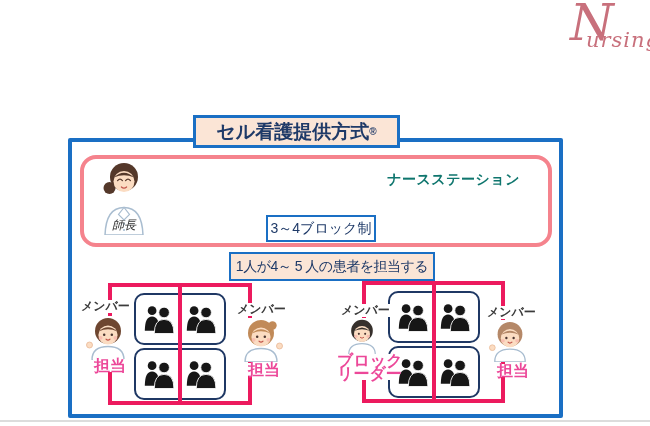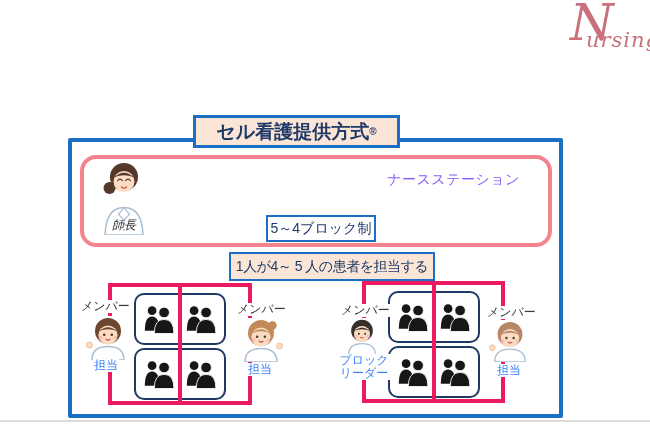--- a/index.html
+++ b/index.html
@@ -25,21 +25,21 @@
   .diagram-title{position:absolute;left:193px;top:115px;width:207px;height:33px;box-sizing:border-box;
                  background:#FBE5D6;border:3px solid #1A6FC4;z-index:4;display:flex;align-items:center;
                  justify-content:center;font-size:19px;font-weight:600;color:#1F3A68;white-space:nowrap;}
   .diagram-title sup{font-size:10px;vertical-align:super;}
 
   
   .station-box{position:absolute;left:80px;top:155px;width:472px;height:92px;box-sizing:border-box;
                border:4px solid #F5838D;border-radius:16px;background:#fff;z-index:2;}
   .head-nurse{position:absolute;left:14px;top:2px;}
   .head-nurse-label{position:absolute;left:28px;top:58px;font-size:12px;color:#333;font-style:italic;}
-  .station-label{position:absolute;right:28px;top:12px;font-size:14px;font-weight:normal;color:#8b5cf6;
+  .station-label{position:absolute;right:28px;top:12px;font-size:14px;font-weight:bold;color:#0f766e;
                  letter-spacing:0.5px;}
   .block-box{position:absolute;left:182px;top:56px;width:110px;height:27px;box-sizing:border-box;
              border:2px solid #1A6FC4;background:#fff;display:flex;align-items:center;justify-content:center;
              font-size:14px;color:#1F3A68;white-space:nowrap;}
 
   .assignment-box{position:absolute;left:213px;top:252px;width:206px;height:29px;box-sizing:border-box;
                   border:2px solid #1A6FC4;background:#FBE5D6;display:flex;align-items:center;
                   justify-content:center;font-size:14px;color:#1F3A68;white-space:nowrap;
                   letter-spacing:-0.5px;z-index:3;margin-left:16px;}
 
@@ -49,22 +49,22 @@
   .g2{left:362px;top:281px;width:143px;}
   .cell-frame{position:absolute;inset:0;border:4px solid #EC1A5E;box-sizing:border-box;}
   .cell-vline{position:absolute;left:calc(50% - 2px);top:0;bottom:0;width:4px;background:#EC1A5E;z-index:2;}
   .patient-box{position:absolute;left:50%;transform:translateX(-50%);width:92px;height:52px;
                box-sizing:border-box;border:2.5px solid #1F3864;border-radius:10px;background:#fff;
                z-index:1;display:flex;align-items:center;justify-content:space-between;padding:3px 7px;}
   .pb1{top:10px;} .pb2{top:65px;}
   .ppl{width:32px;height:30px;}
 
   .mini-label{position:absolute;background:#fff;padding:0 1px;font-size:12px;color:#3b3b3b;
-              z-index:3;white-space:nowrap;line-height:13px;}
-  .duty{color:#3b82f6;font-size:12px;text-align:center;}
+              z-index:3;white-space:nowrap;line-height:13px;font-weight:bold;}
+  .duty{color:#ec4899;font-size:16px;text-align:center;}
   .duty div:empty{display:none;}
   .avatar{position:absolute;z-index:3;background:#fff;border-radius:8px;line-height:0;}
 
   
   .g1 .role-l{left:-28px;top:17px;} .g1 .av-l{left:-24px;top:33px;}
   .g1 .duty-l{left:-15px;top:76px;}
   .g1 .role-r{left:128px;top:20px;} .g1 .av-r{left:129px;top:35px;}
   .g1 .duty-r{left:139px;top:80px;}
   
   .g2 .role-l{left:-22px;top:23px;} .g2 .av-l{left:-20px;top:37px;}
@@ -133,21 +133,21 @@
       <sup>®</sup>
     </div>
 
   <div class="station-box">
     <svg class="head-nurse" width="52" height="74" viewBox="0 0 52 74">
         <use href="#headnurse-base"></use>
       </svg>
     <div class="head-nurse-label">師長</div>
     <div class="station-label">ナースステーション</div>
     <div class="block-box">
-      <span>5～4ブロック制</span>
+      <span>3～4ブロック制</span>
     </div>
   </div>
 
   <div class="assignment-box">
     <span>1人が4～ 5 人の患者を担当する</span>
   </div>
 
   <div class="group g1">
     <div class="cell-frame"></div>
     <div class="cell-vline"></div>

